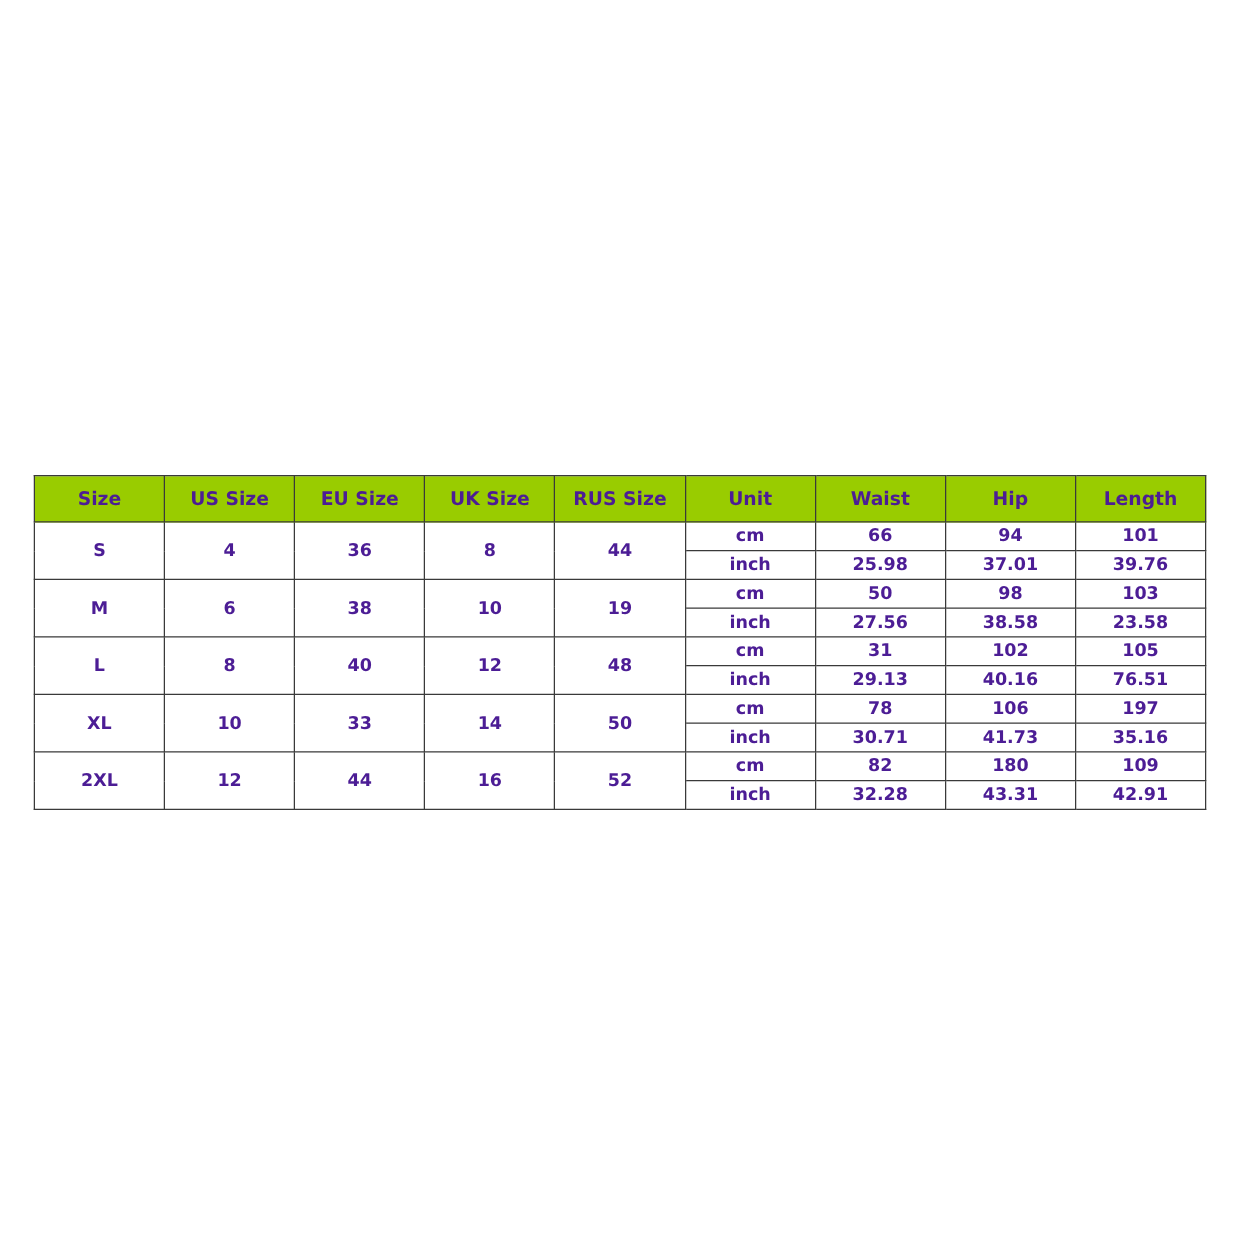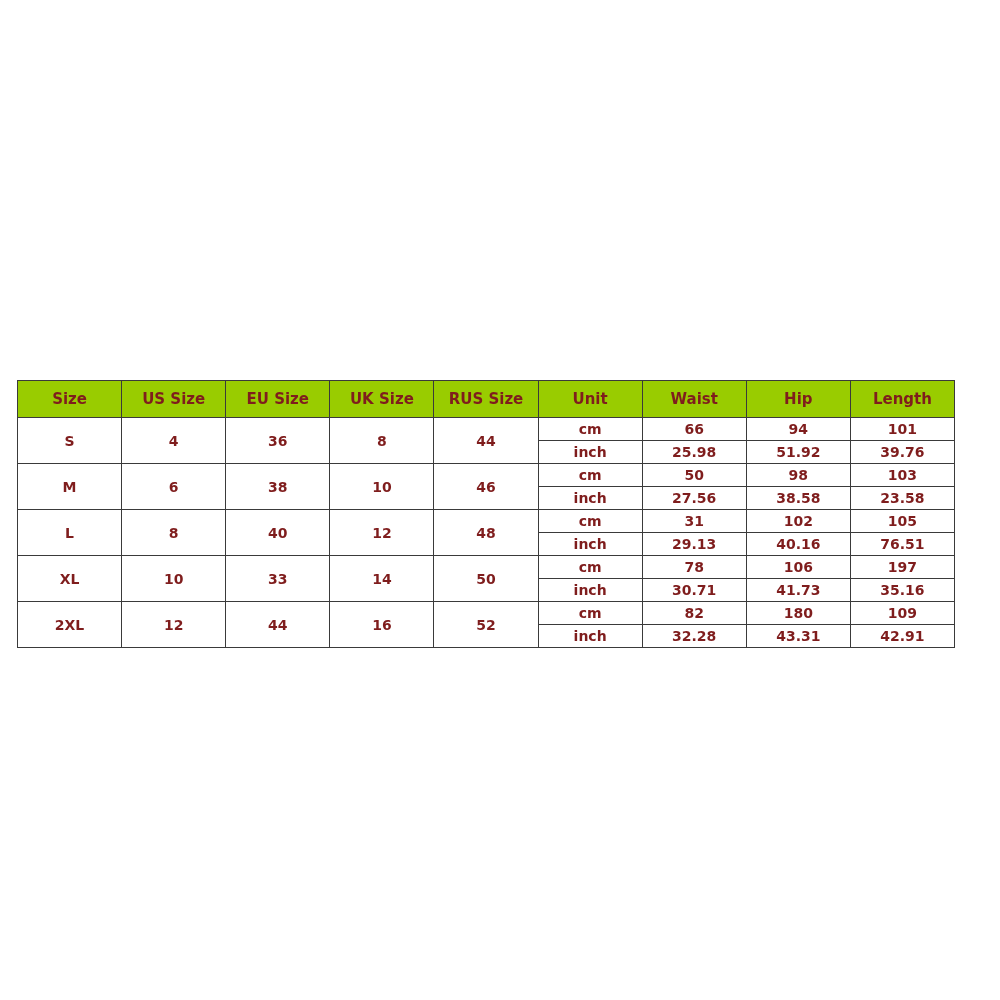--- a/index.html
+++ b/index.html
@@ -9,26 +9,26 @@
   }
   body {
     width: 1000px;
     height: 1000px;
     position: relative;
     overflow: hidden;
     font-family: "DejaVu Sans", "Liberation Sans", sans-serif;
   }
   .size-table {
     position: absolute;
-    left: 17px;
+    left: 27px;
     top: 380px;
     width: 938px;
     border-collapse: collapse;
     table-layout: fixed;
-    color: #7f1d1d;
+    color: #4c1d95;
     font-weight: bold;
     font-size: 14px;
   }
   .size-table th, .size-table td {
     border: 1.5px solid #3a3a3a;
     text-align: center;
     vertical-align: middle;
     padding: 0;
   }
   .size-table th {
@@ -71,30 +71,30 @@
       <td rowspan="2" class="group">8</td>
       <td rowspan="2" class="group">44</td>
       <td>cm</td>
       <td>66</td>
       <td>94</td>
       <td>101</td>
     </tr>
     <tr>
       <td>inch</td>
       <td>25.98</td>
-      <td>51.92</td>
+      <td>37.01</td>
       <td>39.76</td>
     </tr>
 
     <tr>
       <td rowspan="2" class="group">M</td>
       <td rowspan="2" class="group">6</td>
       <td rowspan="2" class="group">38</td>
       <td rowspan="2" class="group">10</td>
-      <td rowspan="2" class="group">46</td>
+      <td rowspan="2" class="group">19</td>
       <td>cm</td>
       <td>50</td>
       <td>98</td>
       <td>103</td>
     </tr>
     <tr>
       <td>inch</td>
       <td>27.56</td>
       <td>38.58</td>
       <td>23.58</td>

